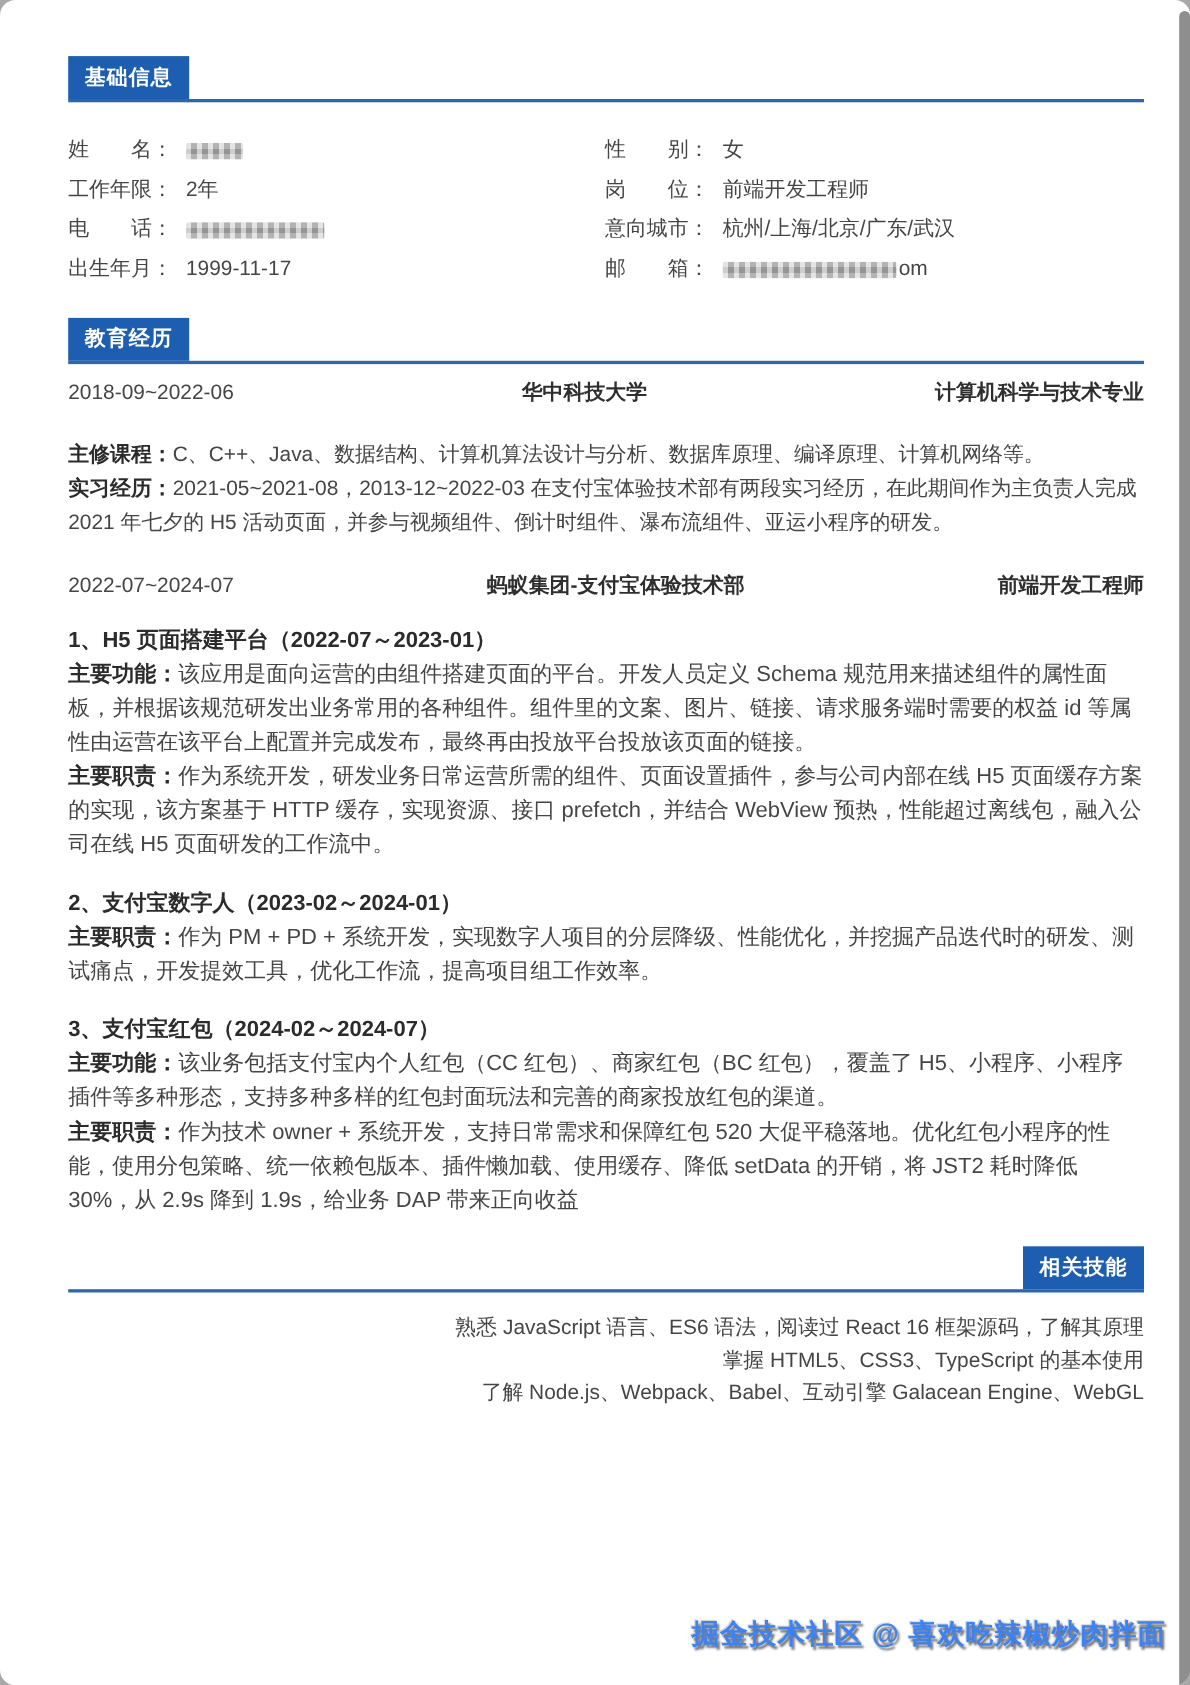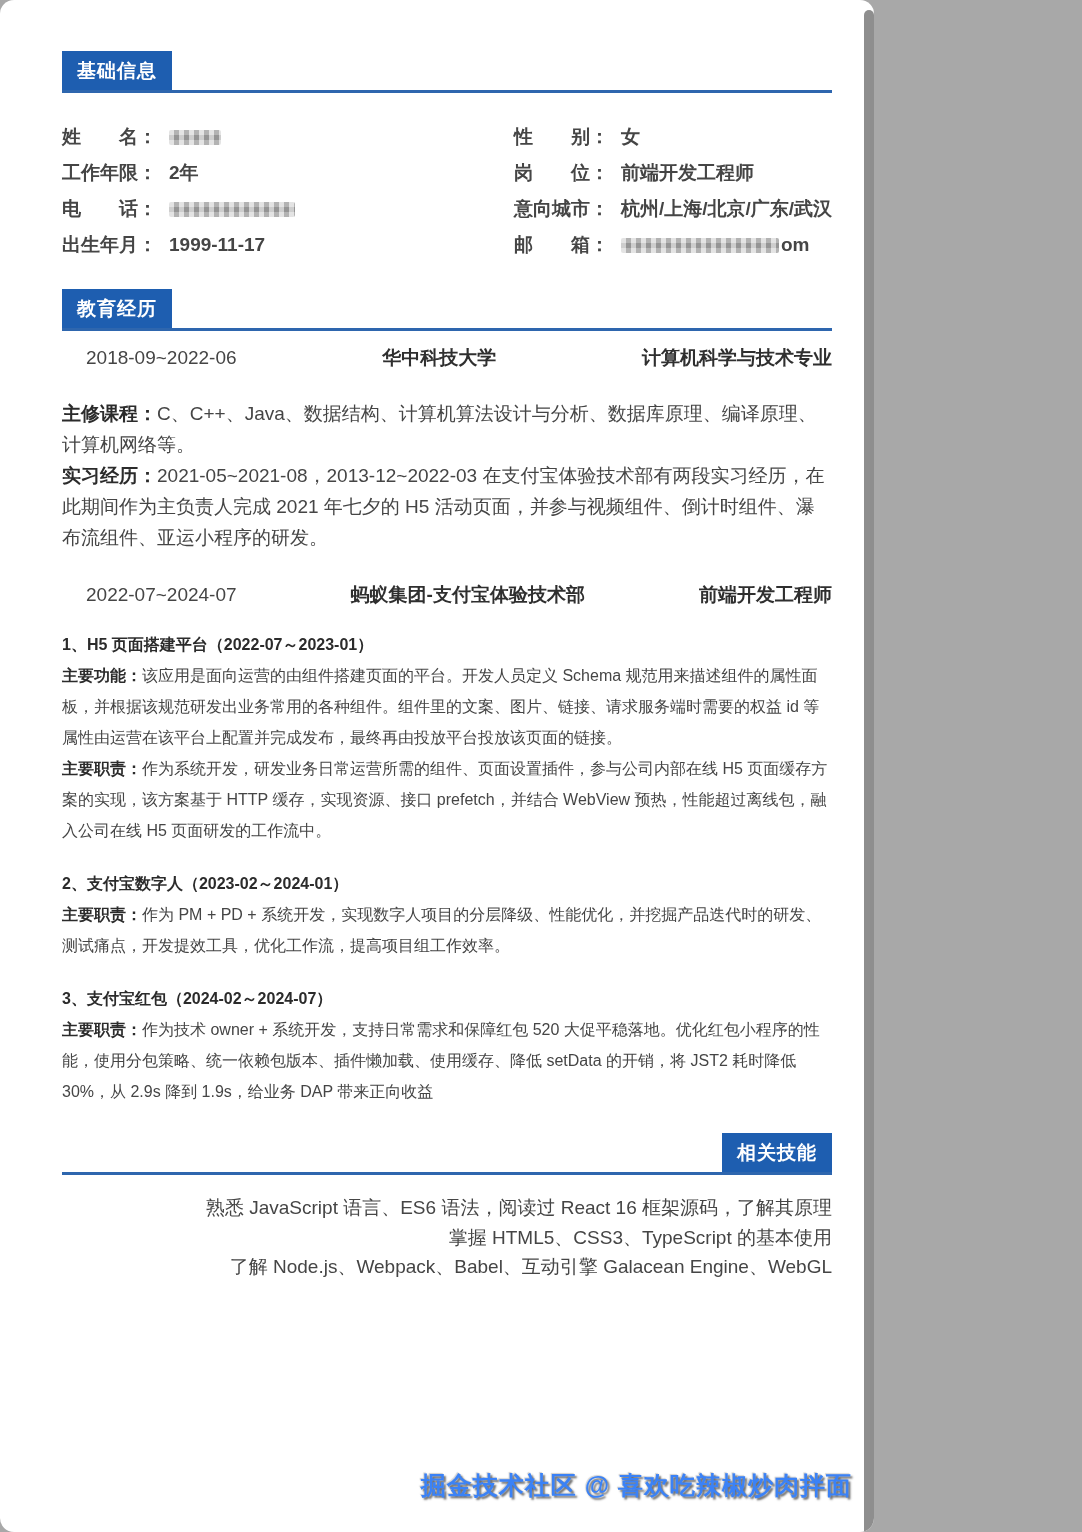--- a/index.html
+++ b/index.html
@@ -4,21 +4,21 @@
 <style>
   html,body{margin:0;padding:0;}
   body{
     width:1082px;height:1532px;
     background:#a8a8a8;
     font-family:"Liberation Sans","DejaVu Sans",sans-serif;
     -webkit-font-smoothing:antialiased;
   }
   .sheet{
     position:relative;
-    width:874px;height:1532px;
+    width:1082px;height:1532px;
     box-sizing:border-box;
     background:#ffffff;
     border-radius:14px;
     overflow:hidden;
     padding:51px 42px 0 62px;
     color:#454545;
   }
   
   .section-header{
     border-bottom:3px solid #2e66ae;
@@ -29,21 +29,21 @@
     background:#1e5eb0;
     color:#ffffff;
     font-size:19px;
     font-weight:bold;
     line-height:23px;
     padding:8px 15px;
     letter-spacing:1px;
   }
   
   .info-grid{display:flex;margin-top:26px;}
-  .info-col{width:488px;font-weight:bold;}
+  .info-col{width:488px;}
   .info-col.right{flex:1;}
   .info-row{
     display:flex;align-items:center;
     font-size:19px;line-height:36px;color:#454545;
     white-space:pre;
   }
   .info-label{color:#454545;}
   .info-value{margin-left:12px;}
   .info-suffix{margin-left:2px;}
   .redacted{
@@ -56,31 +56,30 @@
       repeating-linear-gradient(0deg,#cdcdcd 0 5px,#a5a5a5 5px 10px);
   }
   .redacted-name{width:52px;}
   .redacted-phone{width:126px;}
   .redacted-email{width:158px;}
   
   .exp-head{
     display:flex;justify-content:space-between;align-items:baseline;
     font-size:19px;line-height:24px;
     margin-top:15px;
-    margin-left:24px;
   }
   .exp-head .period{color:#454545;}
   .exp-head .org,.exp-head .role{font-weight:bold;color:#2f2f2f;}
   
   .para{
     margin-top:28px;
     font-size:19px;line-height:31px;color:#454545;
   }
   .lead{font-weight:bold;color:#2b2b2b;}
-  .project{margin-top:22px;font-size:16px;line-height:31px;color:#454545;}
+  .project{margin-top:22px;font-size:20px;line-height:31px;color:#454545;}
   .project-title{font-weight:bold;color:#2b2b2b;}
   .section{margin-top:0;}
   .sec-edu{margin-top:26px;}
   .sec-work{margin-top:30px;}
   .sec-skills{margin-top:26px;text-align:right;}
   .skills-list{
     margin-top:18px;
     padding-left:63px;
     font-size:19px;line-height:29.5px;color:#454545;
   }
@@ -172,20 +171,21 @@
       <div><span class="lead">主要职责：</span><span>作为系统开发，研发业务日常运营所需的组件、页面设置插件，参与公司内部在线 H5 页面缓存方案的实现，该方案基于 HTTP 缓存，实现资源、接口 prefetch，并结合 WebView 预热，性能超过离线包，融入公司在线 H5 页面研发的工作流中。</span></div>
     </div>
 
     <div class="project">
       <div class="project-title">2、支付宝数字人（2023-02～2024-01）</div>
       <div><span class="lead">主要职责：</span><span>作为 PM + PD + 系统开发，实现数字人项目的分层降级、性能优化，并挖掘产品迭代时的研发、测试痛点，开发提效工具，优化工作流，提高项目组工作效率。</span></div>
     </div>
 
     <div class="project">
       <div class="project-title">3、支付宝红包（2024-02～2024-07）</div>
+      <div><span class="lead">主要功能：</span><span>该业务包括支付宝内个人红包（CC 红包）、商家红包（BC 红包），覆盖了 H5、小程序、小程序插件等多种形态，支持多种多样的红包封面玩法和完善的商家投放红包的渠道。</span></div>
       <div><span class="lead">主要职责：</span><span>作为技术 owner + 系统开发，支持日常需求和保障红包 520 大促平稳落地。优化红包小程序的性能，使用分包策略、统一依赖包版本、插件懒加载、使用缓存、降低 setData 的开销，将 JST2 耗时降低 30%，从 2.9s 降到 1.9s，给业务 DAP 带来正向收益</span></div>
     </div>
   </div>
 
   <div class="section sec-skills">
     <div class="section-header">
       <span class="badge">相关技能</span>
     </div>
     <div class="skills-list">
       <div>熟悉 JavaScript 语言、ES6 语法，阅读过 React 16 框架源码，了解其原理</div>

